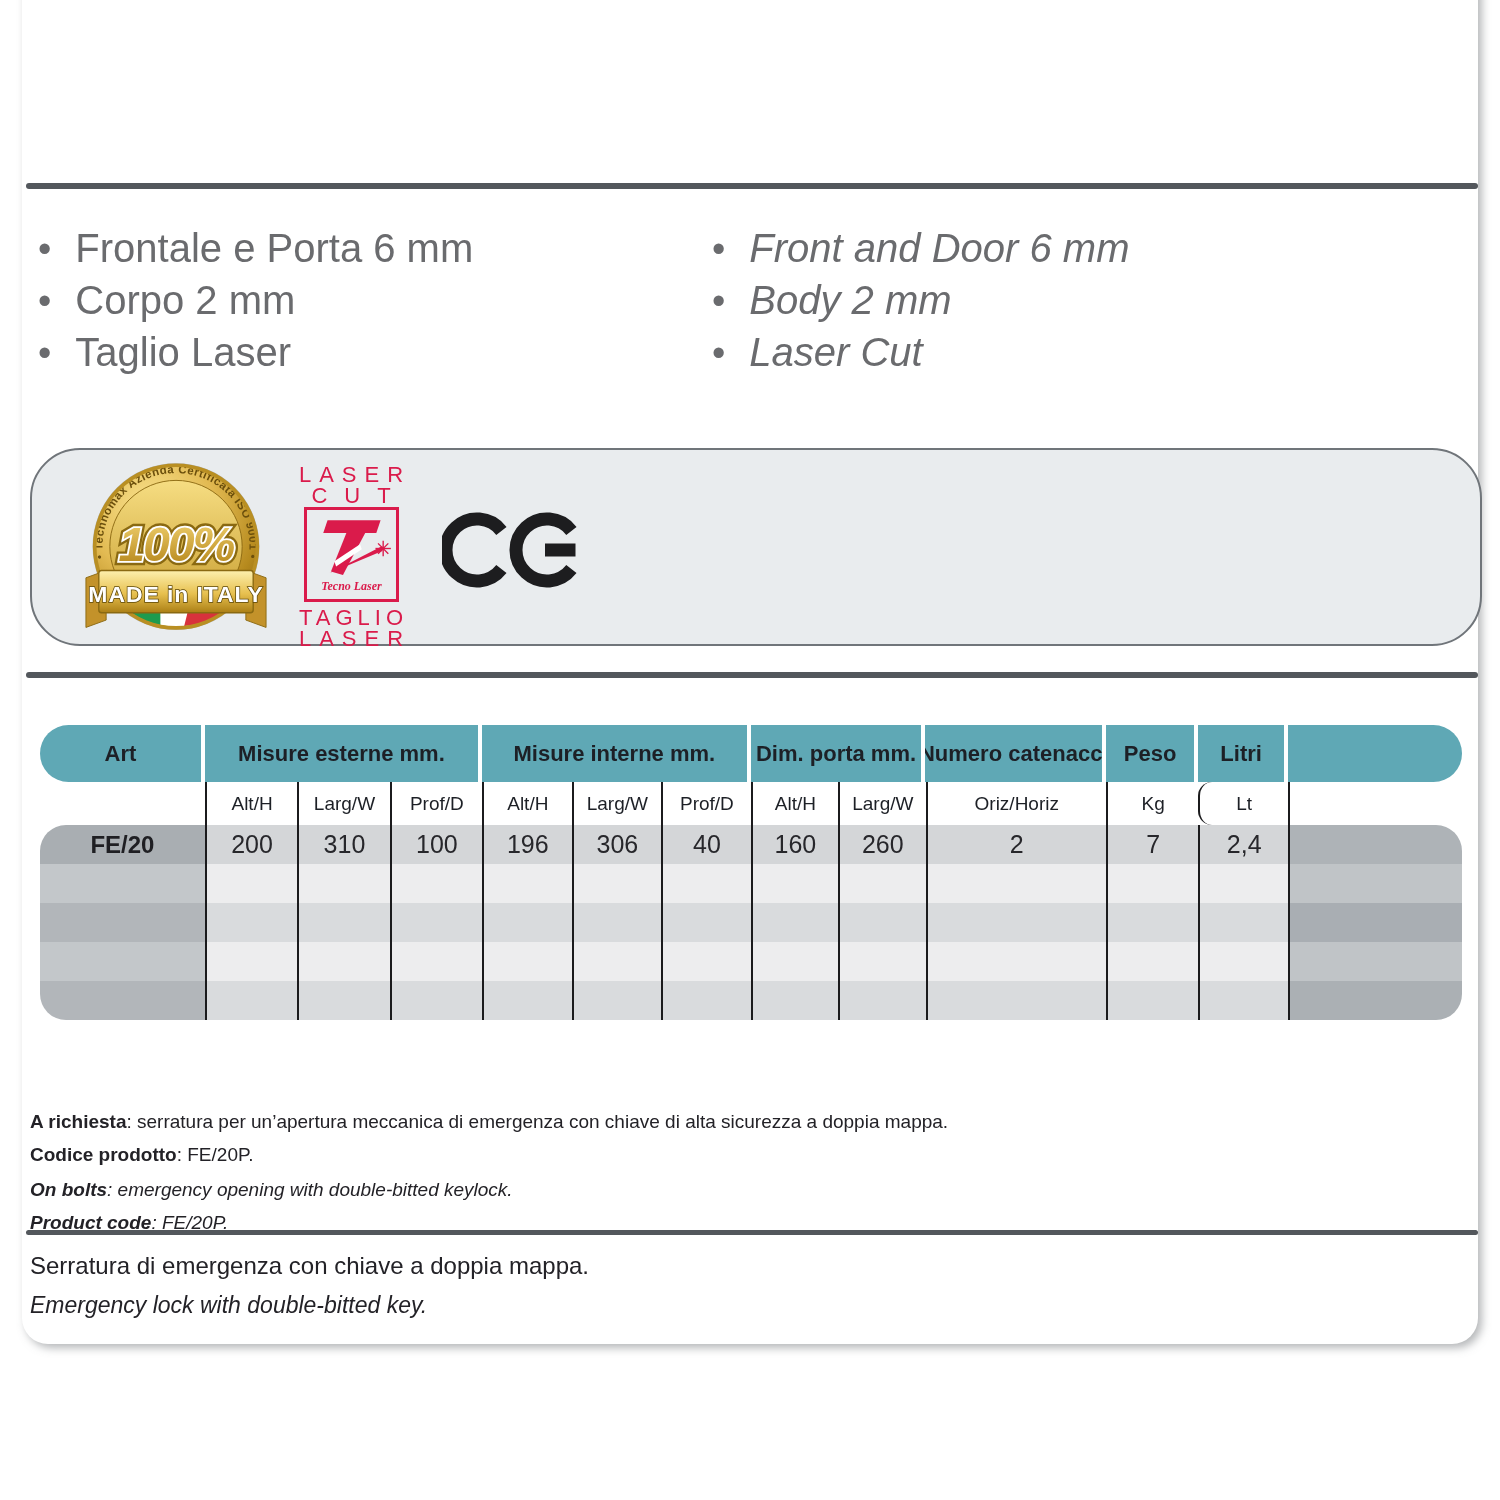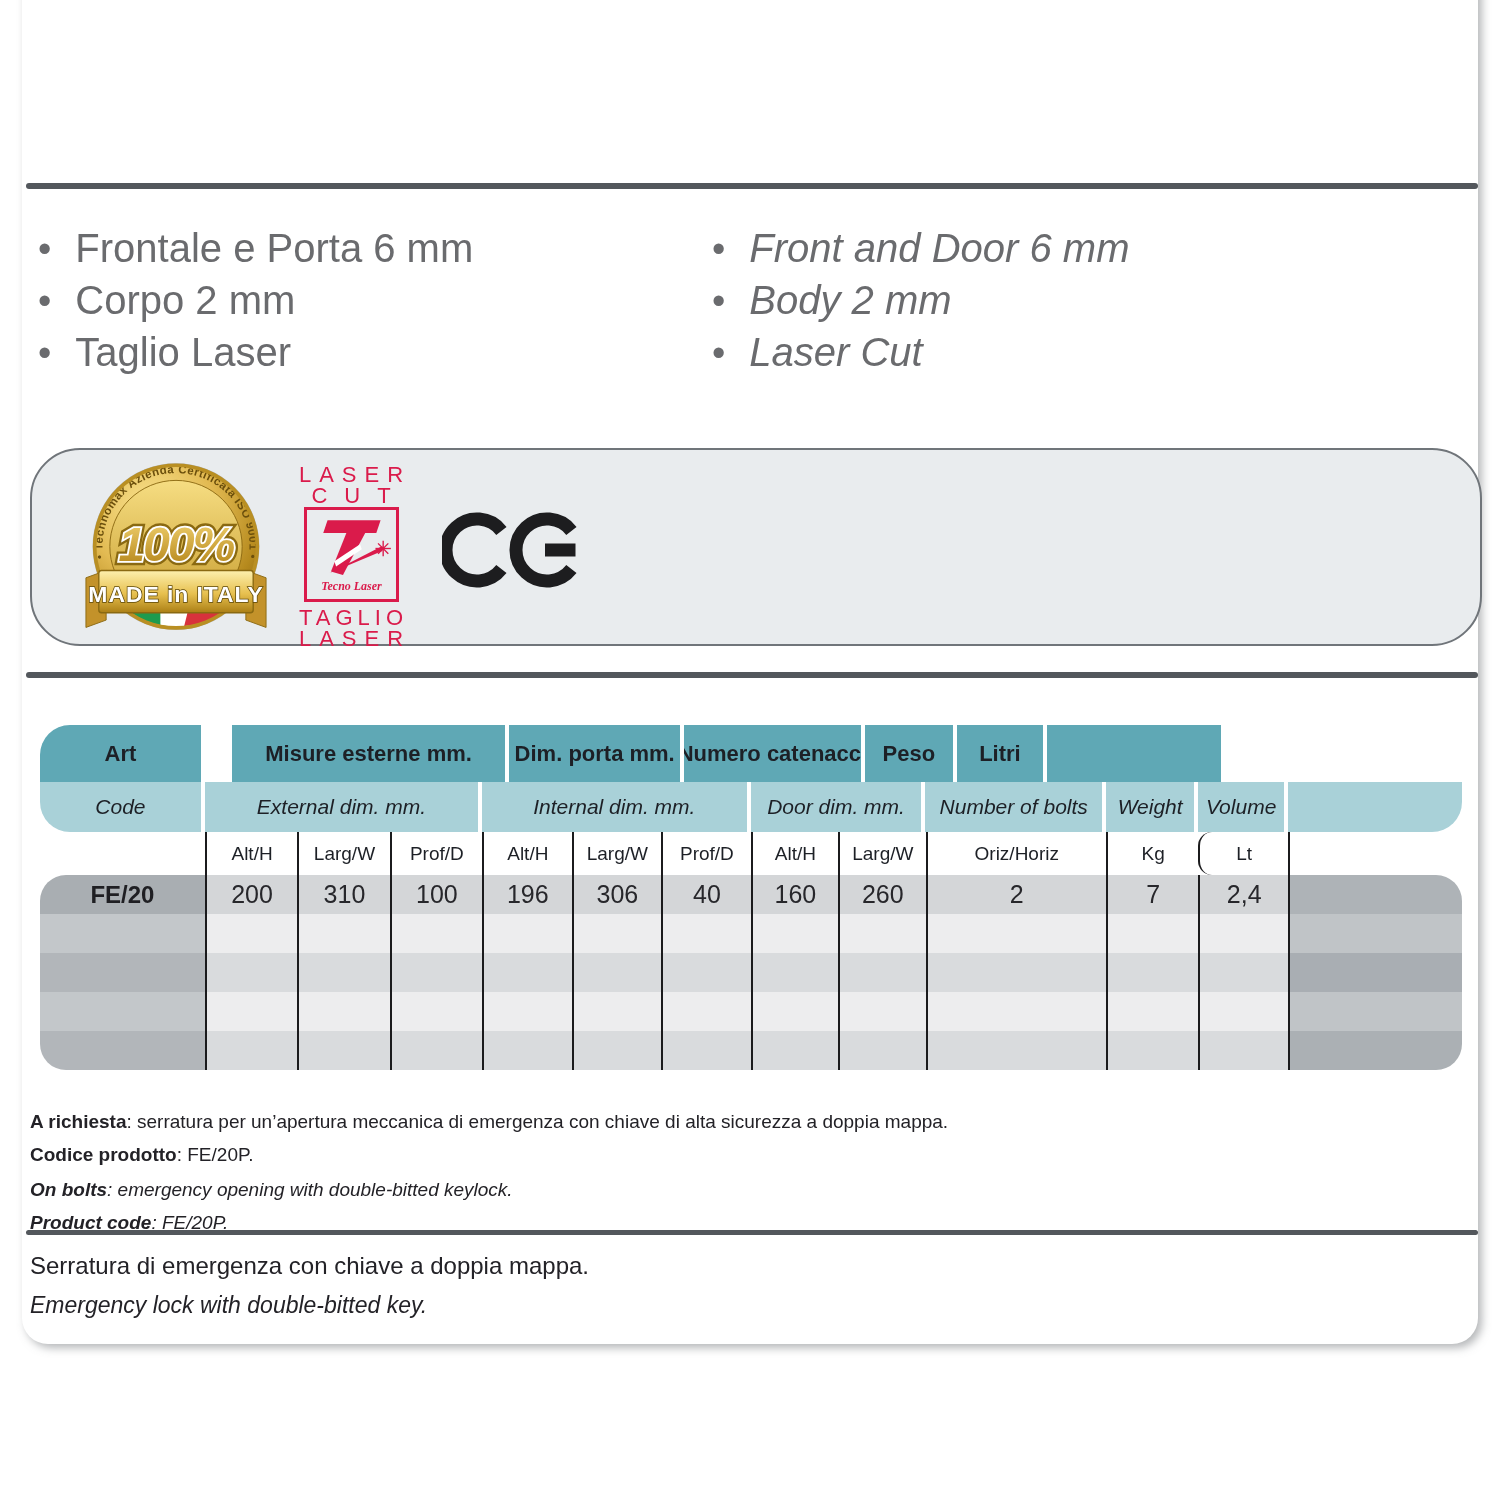--- a/index.html
+++ b/index.html
@@ -181,36 +181,27 @@
     </g>
   </svg>
 </div>
 
 <div class="rule" id="rule-mid"></div>
 
 <div id="spec-table">
     <div id="hdr-wrap">
       <div class="t-row">
         <div class="hg hg-it" style="width: 11.6%;">Art</div>
-        <div class="hg hg-it" style="width: 19.5%; margin-left: 27px;">Misure esterne mm.</div>
+        <div class="hg hg-it" style="width: 19.5%;">Misure esterne mm.</div>
+        <div class="hg hg-it" style="width: 18.9%;">Misure interne mm.</div>
         <div class="hg hg-it" style="width: 12.3%;">Dim. porta mm.</div>
         <div class="hg hg-it" style="width: 12.7%;">Numero catenacci</div>
         <div class="hg hg-it" style="width: 6.5%;">Peso</div>
         <div class="hg hg-it" style="width: 6.3%;">Litri</div>
         <div class="hg hg-it" style="width: 12.25%;"></div>
-      </div>
-      <div class="t-row">
-        <div class="hg hg-en" style="width: 11.6%;">Code</div>
-        <div class="hg hg-en" style="width: 19.5%;">External dim. mm.</div>
-        <div class="hg hg-en" style="width: 18.9%;">Internal dim. mm.</div>
-        <div class="hg hg-en" style="width: 12.3%;">Door dim. mm.</div>
-        <div class="hg hg-en" style="width: 12.7%;">Number of bolts</div>
-        <div class="hg hg-en" style="width: 6.5%;">Weight</div>
-        <div class="hg hg-en" style="width: 6.3%;">Volume</div>
-        <div class="hg hg-en" style="width: 12.25%;"></div>
       </div>
     </div>
     <div class="t-row">
       <div class="sub-cell" style="width: 11.6%;"></div>
       <div class="sub-cell vline" style="width: 6.5%;">Alt/H</div>
       <div class="sub-cell vline" style="width: 6.5%;">Larg/W</div>
       <div class="sub-cell vline" style="width: 6.5%;">Prof/D</div>
       <div class="sub-cell vline" style="width: 6.3%;">Alt/H</div>
       <div class="sub-cell vline" style="width: 6.3%;">Larg/W</div>
       <div class="sub-cell vline" style="width: 6.3%;">Prof/D</div>

